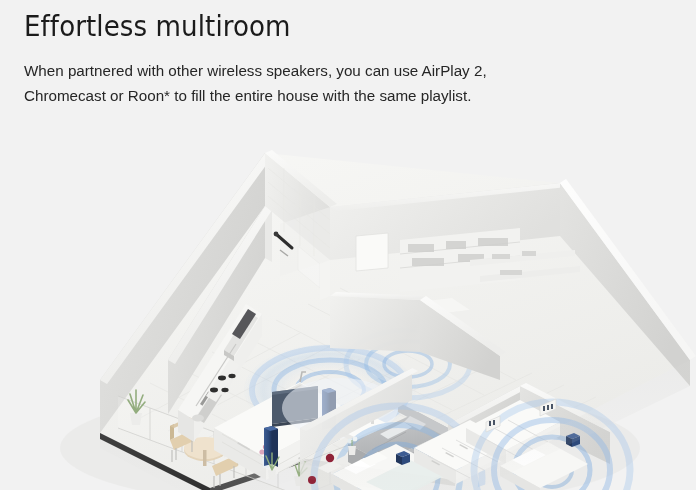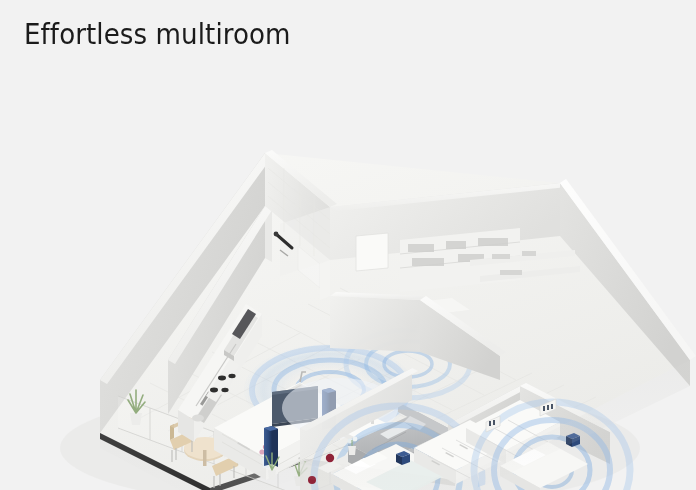--- a/index.html
+++ b/index.html
@@ -18,21 +18,21 @@
     position: relative;
     width: 696px;
     height: 490px;
     background: #f2f2f2;
   }
 
   
   #text-block {
     position: absolute;
     left: 24px;
-    top: 16px;
+    top: 8px;
     width: 620px;
   }
   #headline {
     margin: 0;
     font-family: "DejaVu Sans", sans-serif;
     font-weight: 400;
     font-size: 29px;
     line-height: 36px;
     letter-spacing: 0.1px;
     color: #1b1b1b;
@@ -69,20 +69,24 @@
     height: 362px;
   }
 </style>
 </head>
 <body>
 
 <div id="page">
 
   <div id="text-block">
     <h1 id="headline">Effortless multiroom</h1>
+    <p id="subcopy">
+      <span class="ln">When partnered with other wireless speakers, you can use AirPlay 2,</span>
+      <span class="ln">Chromecast or Roon* to fill the entire house with the same playlist.</span>
+    </p>
   </div>
 
   <div id="illustration">
     <svg viewBox="0 0 696 362" xmlns="http://www.w3.org/2000/svg">
       <defs>
 
         <linearGradient id="gWallTop" x1="0" y1="0" x2="0.4" y2="1">
           <stop offset="0" stop-color="#fbfbfa"></stop>
             <stop offset="1" stop-color="#ededeb"></stop>
         </linearGradient>

